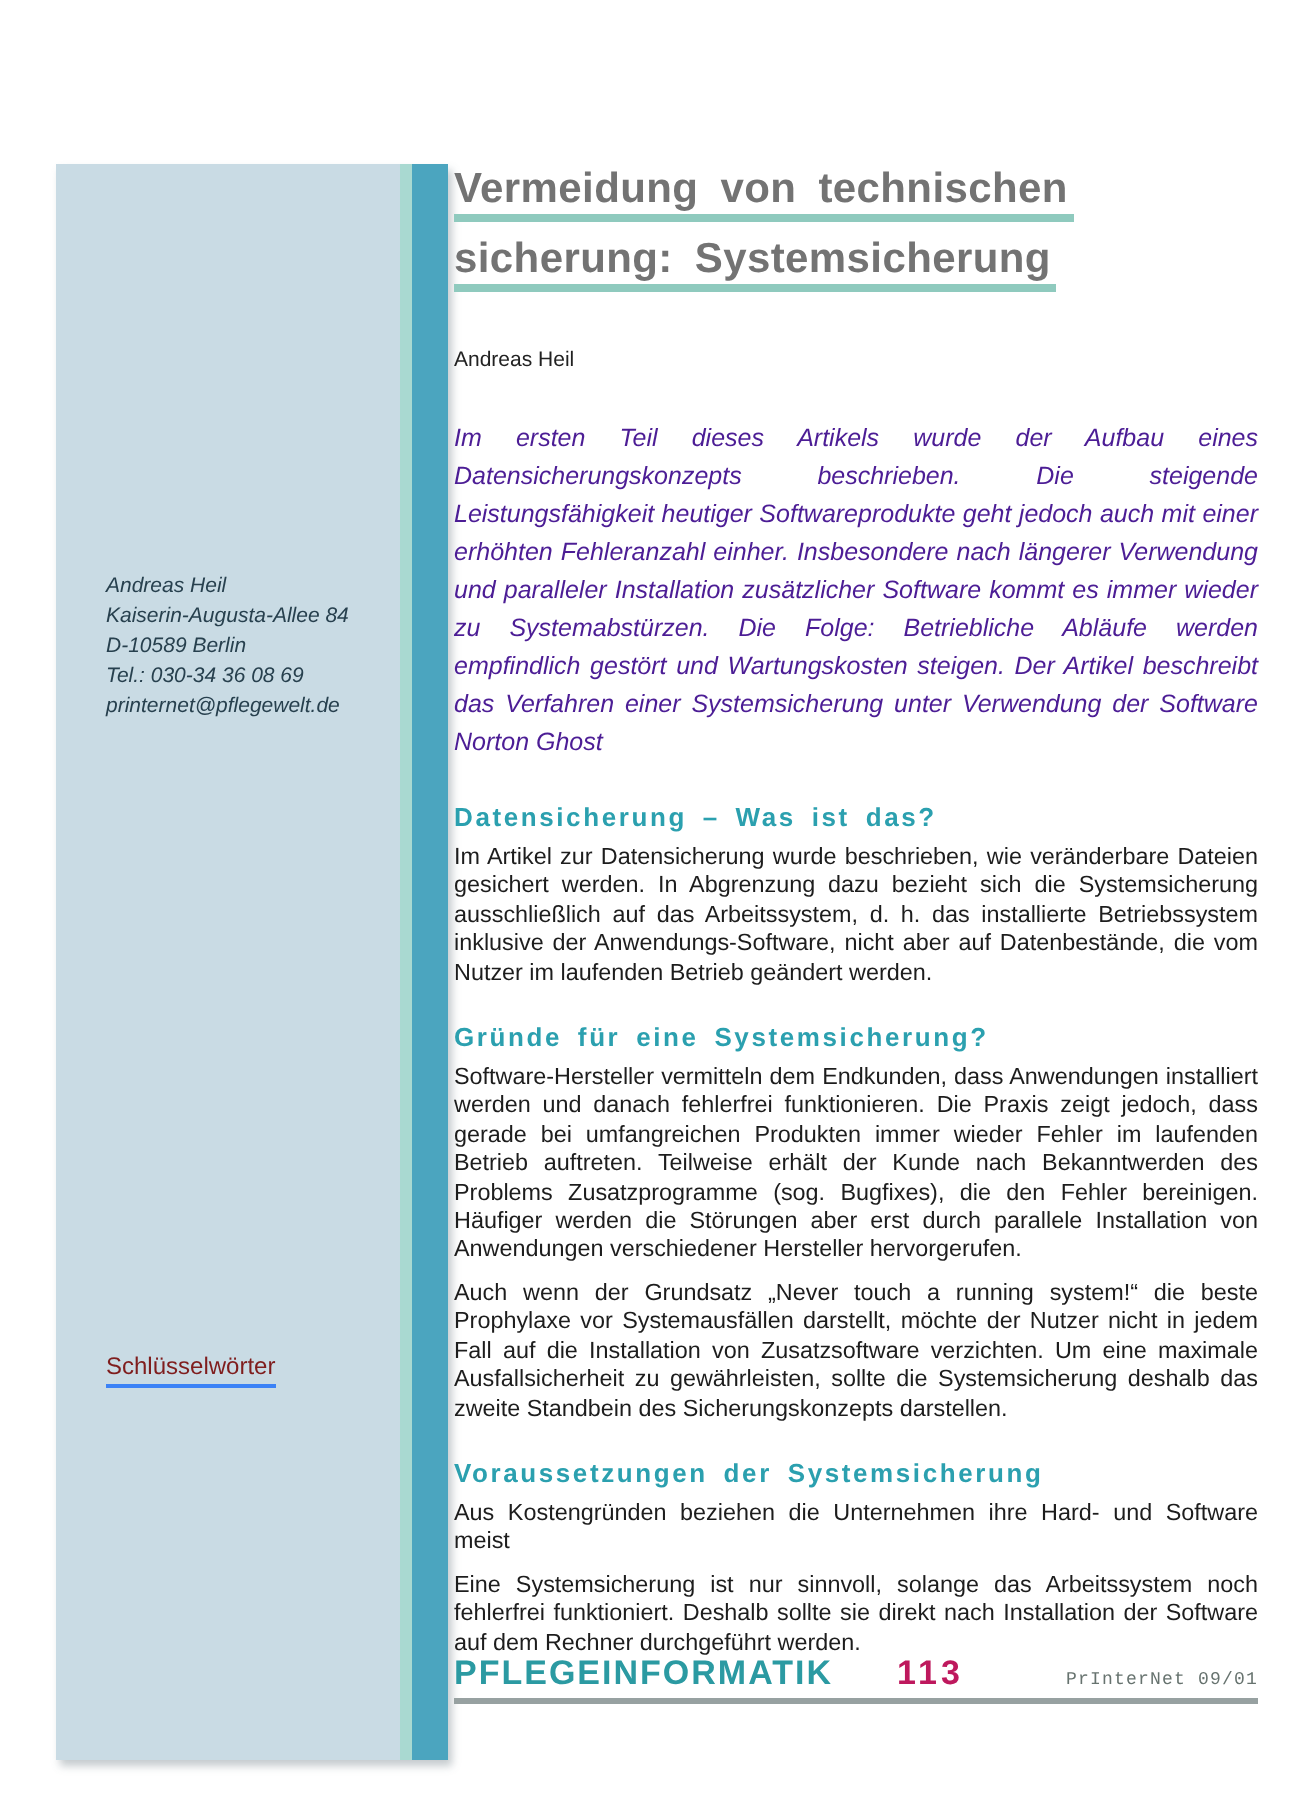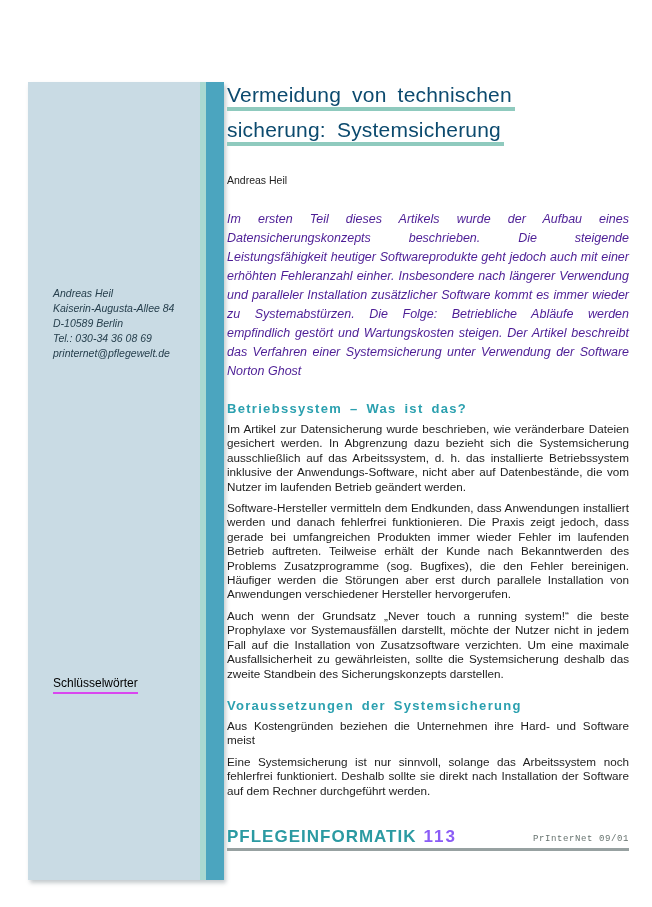--- a/index.html
+++ b/index.html
@@ -9,45 +9,45 @@
   }
   
   .side-wrap{position:absolute;left:28px;top:82px;width:196px;height:798px;
     box-shadow:2px 3px 4px rgba(90,105,115,.35);}
   .side-box{position:absolute;left:0;top:0;width:172px;height:798px;background:#c9dbe4;}
   .mint-strip{position:absolute;left:172px;top:0;width:6px;height:798px;background:#a9d9d1;}
   .teal-bar{position:absolute;left:178px;top:0;width:18px;height:798px;background:#4ba5bf;}
 
   .address{position:absolute;left:25px;top:204px;width:140px;
     font-style:italic;font-size:10.5px;line-height:15px;color:#27404e;}
-  .kw-label{position:absolute;left:25px;top:594px;font-size:12px;color:#000000;
-    border-bottom:2px solid #d946ef;padding-bottom:2px;display:inline-block;}
+  .kw-label{position:absolute;left:25px;top:594px;font-size:12px;color:#7f1d1d;
+    border-bottom:2px solid #3b82f6;padding-bottom:2px;display:inline-block;}
   .kw-list{position:absolute;left:25px;top:626px;width:150px;}
   .kw-item{font-size:12px;color:#1b2f3a;margin-bottom:11px;}
 
   
   .content{position:absolute;left:227px;top:84px;width:402px;}
   .title-block{margin:0 0 28px 0;}
-  .title-line{display:table;font-size:21px;font-weight:normal;color:#0c4a6e;
+  .title-line{display:table;font-size:21px;font-weight:bold;color:#737373;
     line-height:21px;letter-spacing:.2px;word-spacing:5px;
     border-bottom:4px solid #8fcabe;padding:0 3px 2px 0;margin-bottom:8px;white-space:nowrap;}
   .byline{font-size:10.5px;color:#222;margin:0 0 24px 0;}
   .abstract{font-size:12.5px;font-style:italic;color:#4c1d95;line-height:19px;
     text-align:justify;margin:0 0 20px 0;}
   .sec-heading{font-size:13px;font-weight:bold;color:#2ba0af;
     letter-spacing:1.3px;word-spacing:3px;margin:17px 0 6px 0;}
   .para{font-size:11.7px;color:#1d1d1d;line-height:14.4px;text-align:justify;margin:0 0 7px 0;}
 
   
   .footer{position:absolute;left:227px;top:828px;width:402px;}
   .footer-row{display:flex;align-items:flex-end;justify-content:space-between;}
   .brand{color:#2b9aa2;font-weight:bold;letter-spacing:1px;line-height:18px;white-space:nowrap;}
   .brand .big{font-size:17px;}
   .brand .small{font-size:17px;}
-  .page-num{font-size:17px;font-weight:bold;color:#8b5cf6;margin-left:7px;letter-spacing:2px;}
+  .page-num{font-size:17px;font-weight:bold;color:#be185d;margin-left:32px;letter-spacing:2px;}
   .issue{font-size:9px;color:#67736f;letter-spacing:.6px;padding-bottom:2px;font-family:Liberation Mono, monospace;}
   .footer-rule{height:3px;background:#97a1a1;margin-top:2px;}
 </style>
 </head>
 <body>
 
 <div class="page">
 
   <div class="side-wrap">
     <div class="side-box">
@@ -71,23 +71,24 @@
 
     <div class="title-block">
       <span class="title-line">Vermeidung von technischen</span>
       <span class="title-line">sicherung: Systemsicherung</span>
     </div>
 
     <div class="byline">Andreas Heil</div>
 
     <p class="abstract">Im ersten Teil dieses Artikels wurde der Aufbau eines Datensicherungskonzepts beschrieben. Die steigende Leistungsfähigkeit heutiger Softwareprodukte geht jedoch auch mit einer erhöhten Fehleranzahl einher. Insbesondere nach längerer Verwendung und paralleler Installation zusätzlicher Software kommt es immer wieder zu Systemabstürzen. Die Folge: Betriebliche Abläufe werden empfindlich gestört und Wartungskosten steigen. Der Artikel beschreibt das Verfahren einer Systemsicherung unter Verwendung der Software Norton Ghost</p>
 
-    <div class="sec-heading">Betriebssystem – Was ist das?</div>
+    <div class="sec-heading">Datensicherung – Was ist das?</div>
     <p class="para">Im Artikel zur Datensicherung wurde beschrieben, wie veränderbare Dateien gesichert werden. In Abgrenzung dazu bezieht sich die Systemsicherung ausschließlich auf das Arbeitssystem, d. h. das installierte Betriebssystem inklusive der Anwendungs-Software, nicht aber auf Datenbestände, die vom Nutzer im laufenden Betrieb geändert werden.</p>
 
+    <div class="sec-heading">Gründe für eine Systemsicherung?</div>
     <p class="para">Software-Hersteller vermitteln dem Endkunden, dass Anwendungen installiert werden und danach fehlerfrei funktionieren. Die Praxis zeigt jedoch, dass gerade bei umfangreichen Produkten immer wieder Fehler im laufenden Betrieb auftreten. Teilweise erhält der Kunde nach Bekanntwerden des Problems Zusatzprogramme (sog. Bugfixes), die den Fehler bereinigen. Häufiger werden die Störungen aber erst durch parallele Installation von Anwendungen verschiedener Hersteller hervorgerufen.</p>
     <p class="para">Auch wenn der Grundsatz „Never touch a running system!“ die beste Prophylaxe vor Systemausfällen darstellt, möchte der Nutzer nicht in jedem Fall auf die Installation von Zusatzsoftware verzichten. Um eine maximale Ausfallsicherheit zu gewährleisten, sollte die Systemsicherung deshalb das zweite Standbein des Sicherungskonzepts darstellen.</p>
 
     <div class="sec-heading">Voraussetzungen der Systemsicherung</div>
     <p class="para">Aus Kostengründen beziehen die Unternehmen ihre Hard- und Software meist</p>
     <p class="para">Eine Systemsicherung ist nur sinnvoll, solange das Arbeitssystem noch fehlerfrei funktioniert. Deshalb sollte sie direkt nach Installation der Software auf dem Rechner durchgeführt werden.</p>
   </div>
 
   <div class="footer">
     <div class="footer-row">

